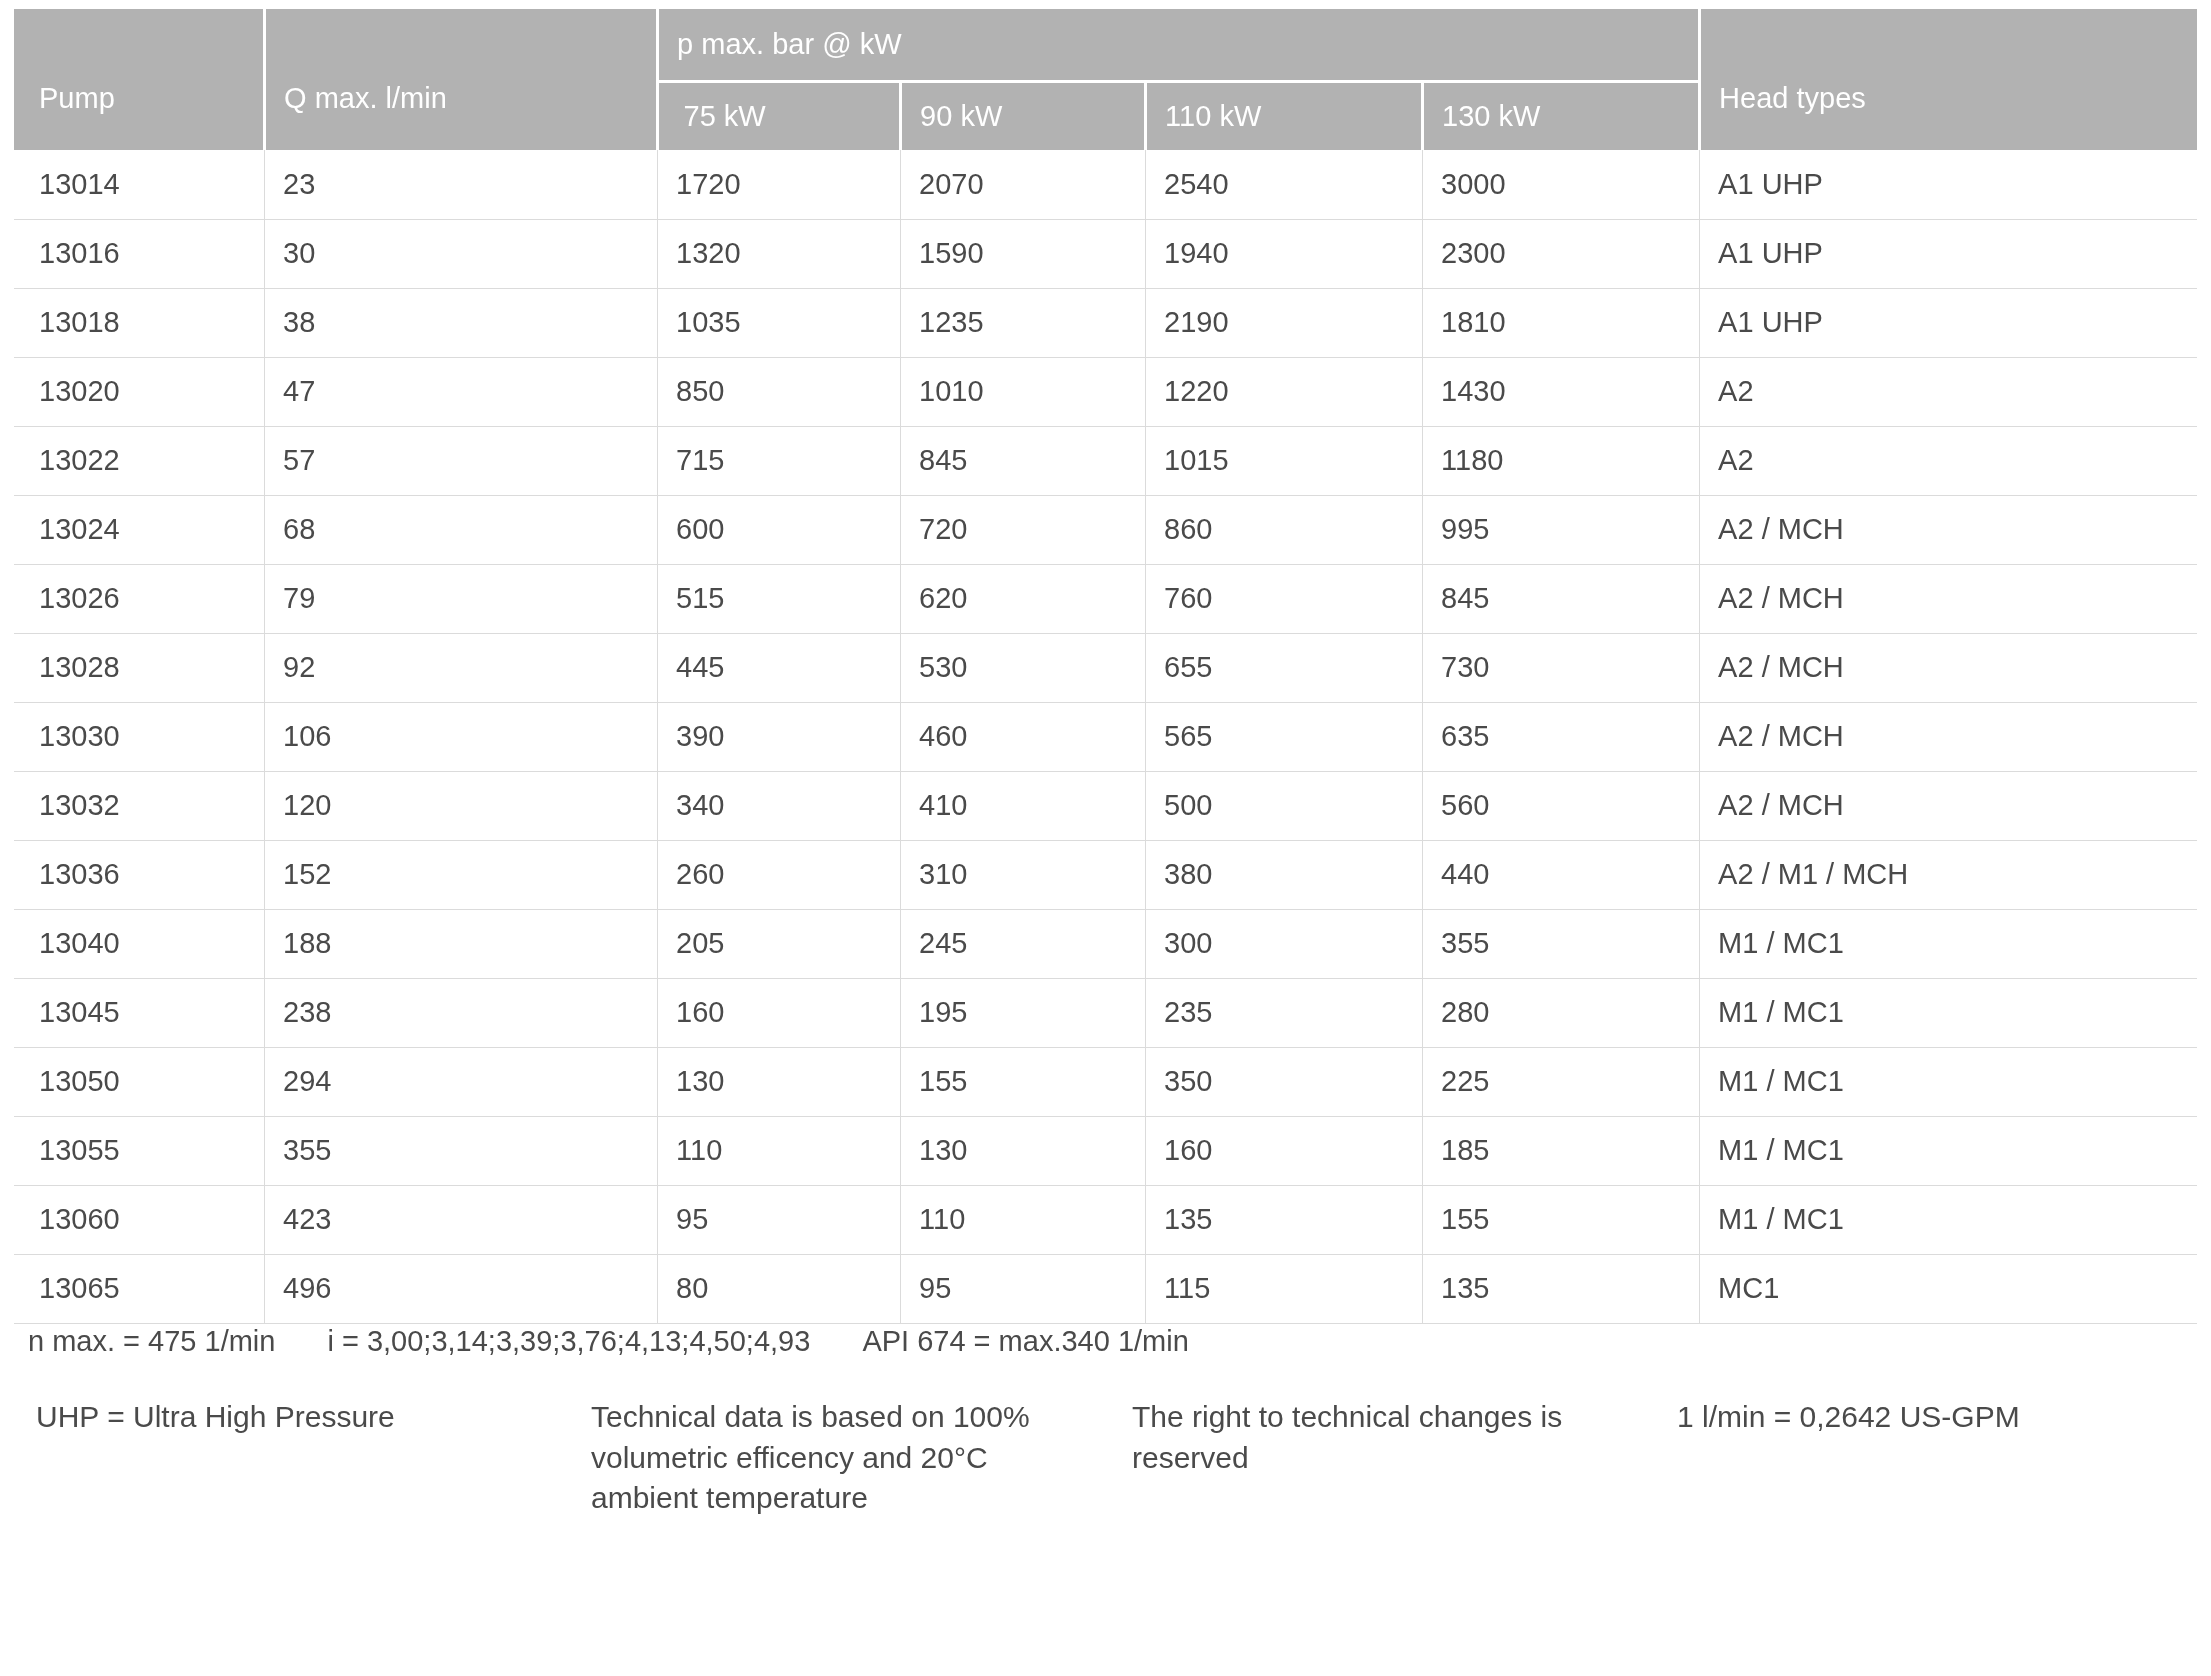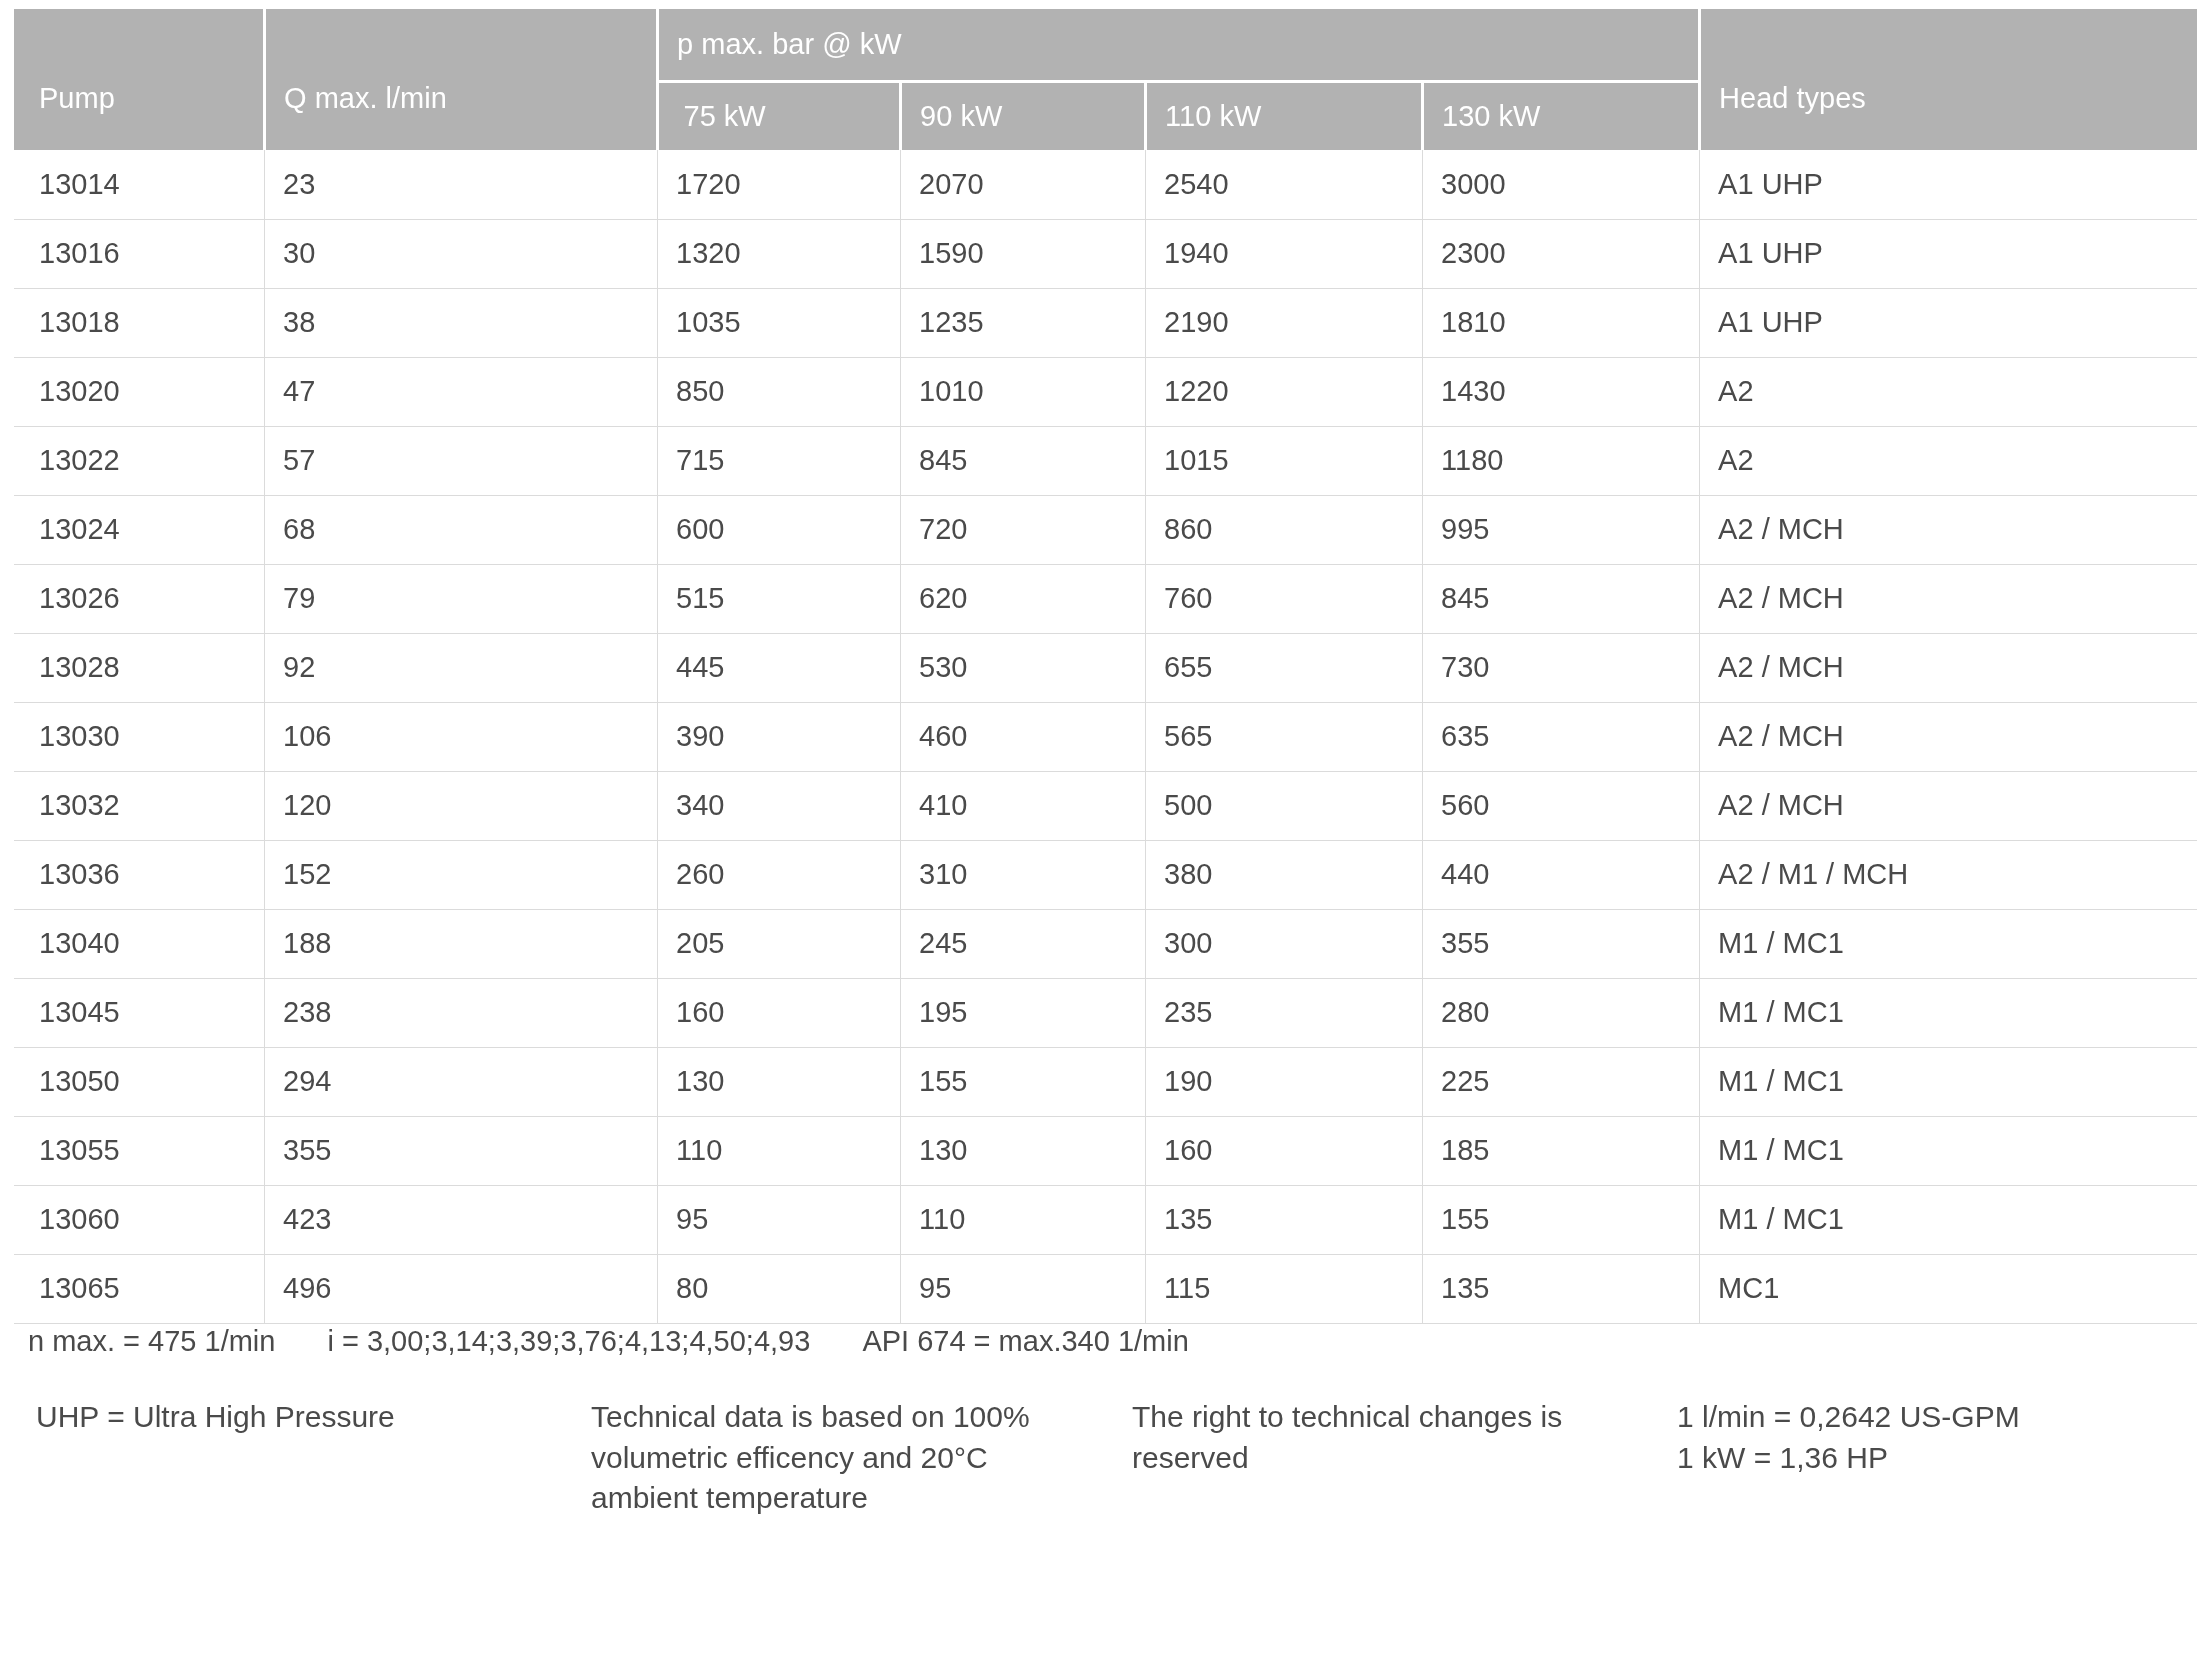--- a/index.html
+++ b/index.html
@@ -218,21 +218,21 @@
       <td>195</td>
       <td>235</td>
       <td>280</td>
       <td>M1 / MC1</td>
     </tr>
         <tr>
       <td>13050</td>
       <td>294</td>
       <td>130</td>
       <td>155</td>
-      <td>190</td>
+      <td>350</td>
       <td>225</td>
       <td>M1 / MC1</td>
     </tr>
         <tr>
       <td>13055</td>
       <td>355</td>
       <td>110</td>
       <td>130</td>
       <td>160</td>
       <td>185</td>
@@ -264,19 +264,18 @@
   </div>
 
   <div class="footcols">
     <div class="fc1">UHP = Ultra High Pressure</div>
     <div class="fc2">
       <div class="wrap">Technical data is based on 100% volumetric efficency and 20°C ambient temperature</div>
     </div>
     <div class="fc3">The right to technical changes is reserved</div>
     <div class="fc4">
       <div>1 l/min = 0,2642 US-GPM</div>
-      <div>1 kW = 1,36 HP</div>
     </div>
   </div>
 
 
 </div>
 
 
 </body></html>

